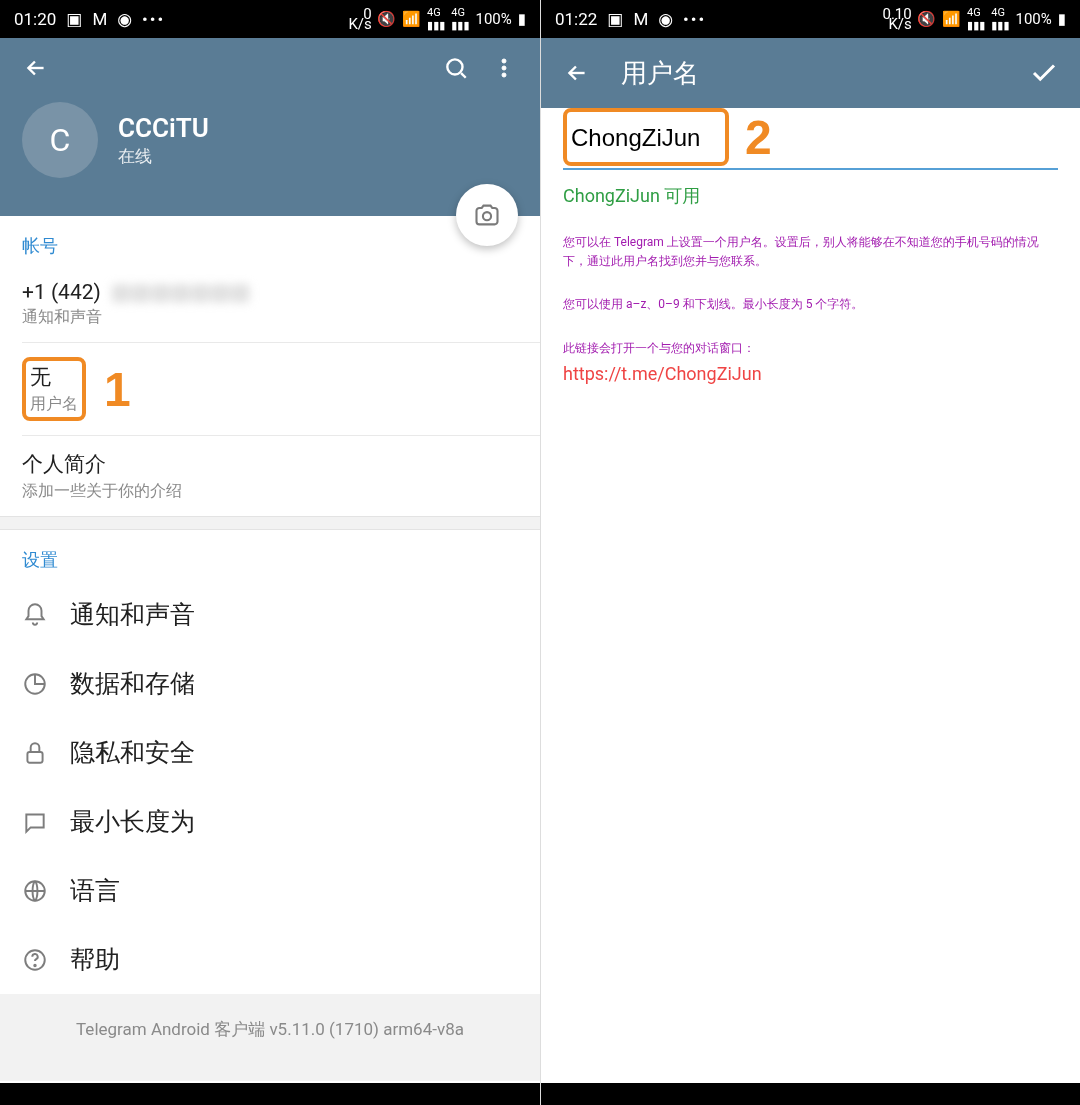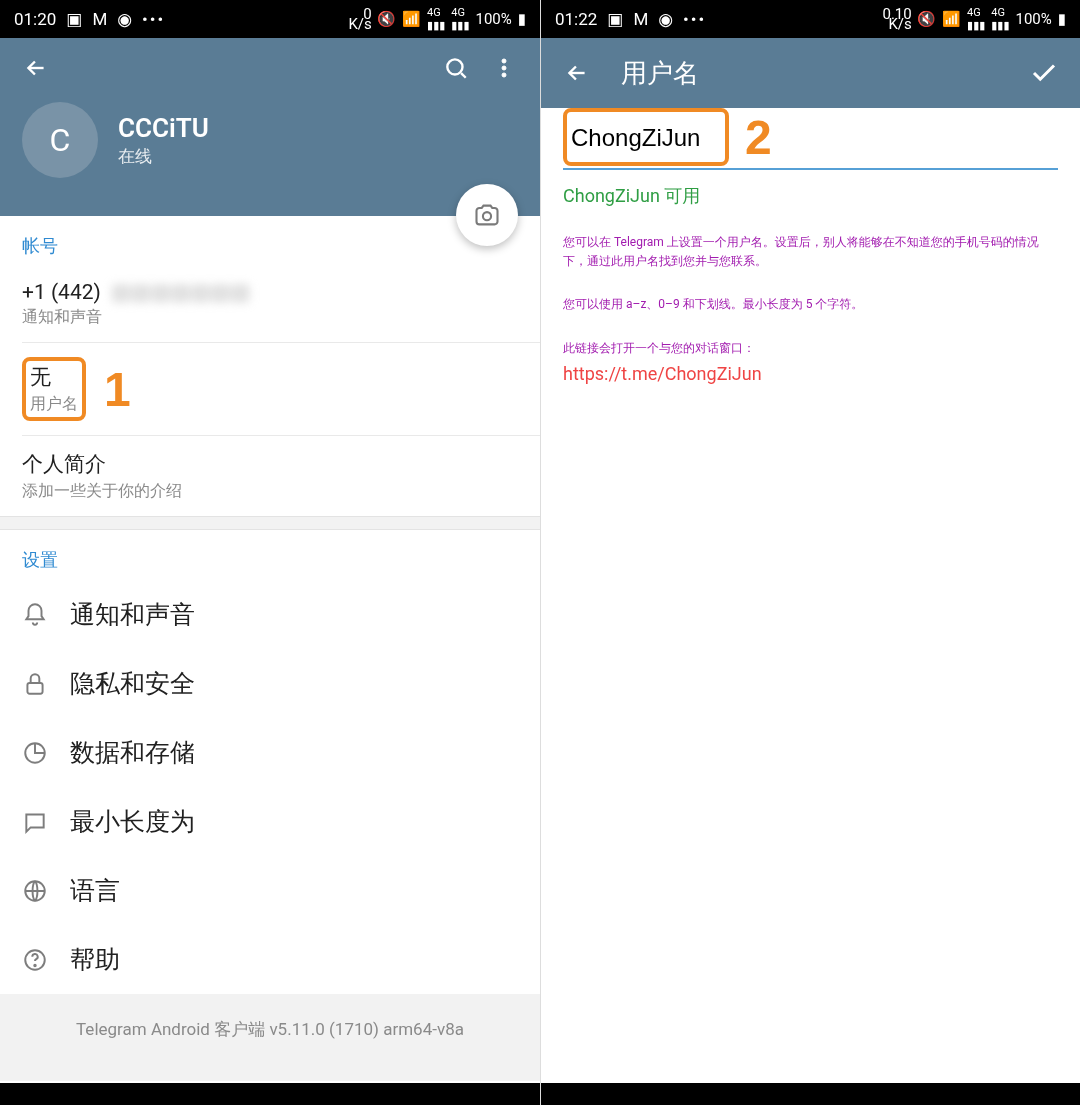--- a/index.html
+++ b/index.html
@@ -255,35 +255,35 @@
               <path d="M6 8a6 6 0 1 1 12 0v5l2 3H4l2-3z"></path>
               <path d="M10 19a2 2 0 0 0 4 0"></path>
             </svg>
           </div>
         <div class="label">通知和声音</div>
       </div>
 
       <div class="setting-row">
         <div class="sicon">
             <svg width="26" height="26" viewBox="0 0 24 24" fill="none" stroke="#7d7d7d" stroke-width="1.8">
+              <circle cx="12" cy="12" r="9"></circle>
+              <path d="M12 3v9h9"></path>
+            </svg>
+          </div>
+        <div class="label">数据和存储</div>
+      </div>
+
+      <div class="setting-row">
+        <div class="sicon">
+            <svg width="26" height="26" viewBox="0 0 24 24" fill="none" stroke="#7d7d7d" stroke-width="1.8">
               <rect x="5" y="11" width="14" height="10" rx="2"></rect>
               <path d="M8 11V7a4 4 0 1 1 8 0v4"></path>
             </svg>
           </div>
         <div class="label">隐私和安全</div>
-      </div>
-
-      <div class="setting-row">
-        <div class="sicon">
-            <svg width="26" height="26" viewBox="0 0 24 24" fill="none" stroke="#7d7d7d" stroke-width="1.8">
-              <circle cx="12" cy="12" r="9"></circle>
-              <path d="M12 3v9h9"></path>
-            </svg>
-          </div>
-        <div class="label">数据和存储</div>
       </div>
 
       <div class="setting-row">
         <div class="sicon">
             <svg width="26" height="26" viewBox="0 0 24 24" fill="none" stroke="#7d7d7d" stroke-width="1.8">
               <path d="M4 5h16v12H8l-4 4z"></path>
             </svg>
           </div>
         <div class="label">最小长度为</div>
       </div>

